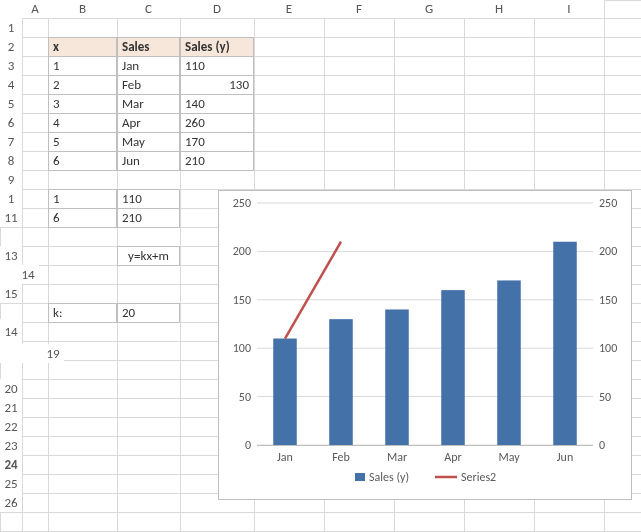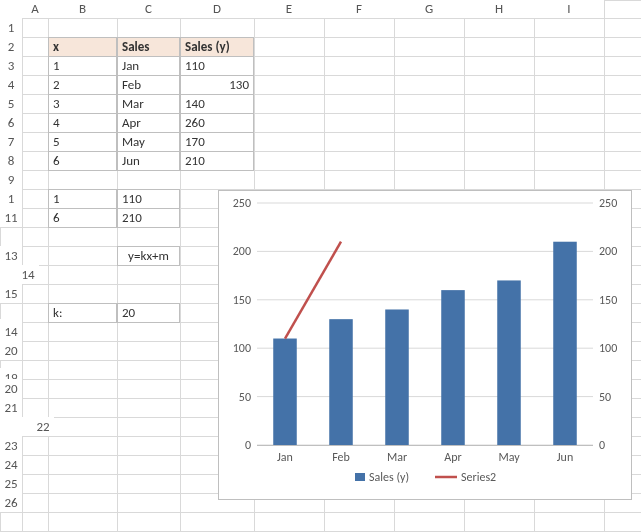--- a/index.html
+++ b/index.html
@@ -166,26 +166,26 @@
       <div class="row-header" style="top: 170px; height: 19px; line-height: 19px;">9</div>
       <div class="row-header" style="top: 189px; height: 19px; line-height: 19px;">1</div>
       <div class="row-header" style="top: 208px; height: 19px; line-height: 19px;">11</div>
       <div class="row-header" style="top: 227px; height: 19px; line-height: 19px; margin-top: 36px;">12</div>
       <div class="row-header" style="top: 246px; height: 19px; line-height: 19px;">13</div>
       <div class="row-header" style="top: 265px; height: 19px; line-height: 19px; padding-left: 17px;">14</div>
       <div class="row-header" style="top: 284px; height: 19px; line-height: 19px;">15</div>
       <div class="row-header" style="top: 299px; height: 19px; line-height: 19px; margin-top: 20px;">16</div>
       <div class="row-header" style="top: 322px; height: 19px; line-height: 19px;">14</div>
       <div class="row-header" style="top: 341px; height: 19px; line-height: 19px;">20</div>
-      <div class="row-header" style="top: 368px; height: 19px; line-height: 19px;">19</div>
+      <div class="row-header" style="top: 344px; height: 19px; line-height: 19px; padding-left: 42px;">19</div>
       <div class="row-header" style="top: 379px; height: 19px; line-height: 19px;">20</div>
       <div class="row-header" style="top: 398px; height: 19px; line-height: 19px;">21</div>
-      <div class="row-header" style="top: 417px; height: 19px; line-height: 19px; padding-left: 32px;">22</div>
+      <div class="row-header" style="top: 417px; height: 19px; line-height: 19px;">22</div>
       <div class="row-header" style="top: 436px; height: 19px; line-height: 19px;">23</div>
-      <div class="row-header" style="top: 455px; height: 19px; line-height: 19px;">24</div>
+      <div class="row-header" style="top: 455px; height: 19px; line-height: 19px; font-weight: bold;">24</div>
       <div class="row-header" style="top: 474px; height: 19px; line-height: 19px;">25</div>
       <div class="row-header" style="top: 493px; height: 19px; line-height: 19px;">26</div>
     </div>
 
   <div id="data-table">
       <div class="cell hdr" style="left: 48px; top: 37px; width: 69px;"><span>x</span></div>
       <div class="cell hdr" style="left: 117px; top: 37px; width: 63px;"><span>Sales</span></div>
       <div class="cell hdr" style="left: 180px; top: 37px; width: 74px;"><span>Sales (y)</span></div>
       <div class="cell tbl" style="left: 48px; top: 56px; width: 69px;"><span>1</span></div>
       <div class="cell tbl" style="left: 117px; top: 56px; width: 63px;"><span>Jan</span></div>

